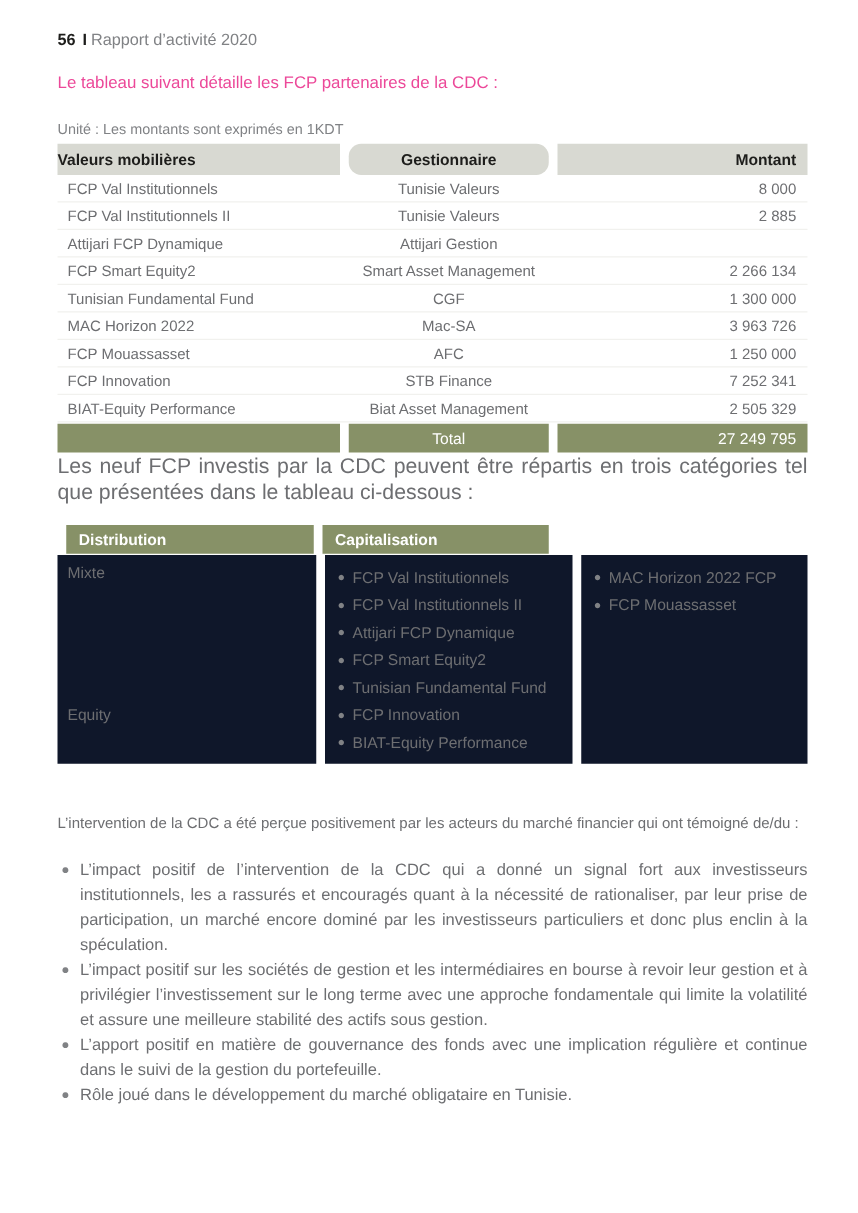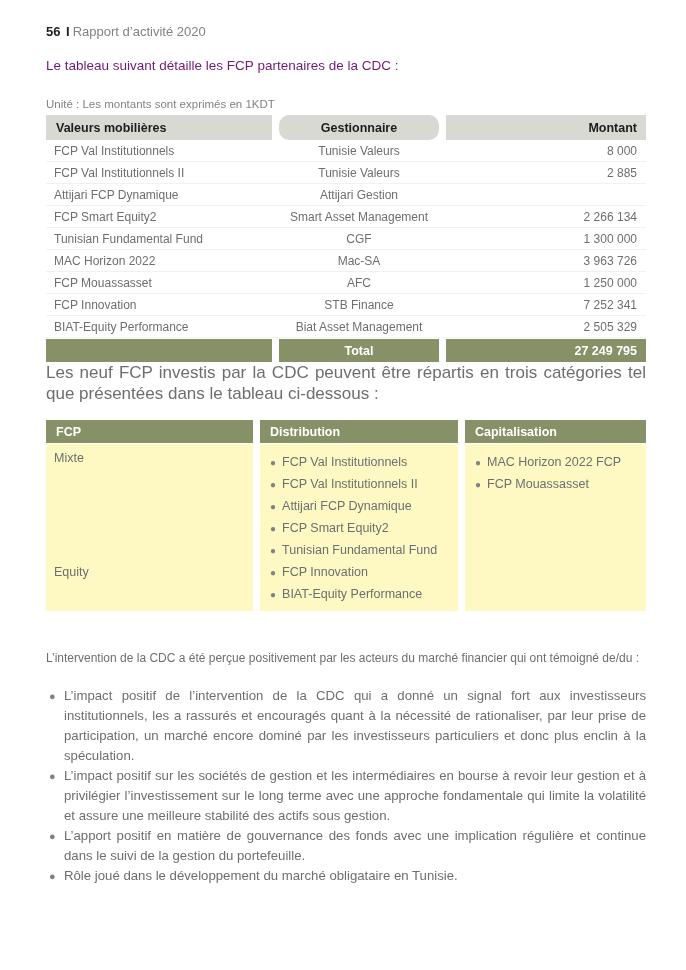--- a/index.html
+++ b/index.html
@@ -11,58 +11,58 @@
     position: relative;
     overflow: hidden;
   }
   .page { padding: 24px 40px 0 46px; }
 
   
   .run-head { font-size: 13px; color: #808285; }
   .run-head .pageno { font-weight: bold; color: #1d1d1b; }
   .run-head .sep { font-weight: bold; color: #1d1d1b; margin: 0 3px 0 2px; }
 
-  .intro { margin-top: 19px; font-size: 13.5px; color: #701a75; }
+  .intro { margin-top: 19px; font-size: 13.5px; color: #ec4899; }
 
   .unit-note { margin-top: 25px; margin-bottom: 5px; font-size: 11.5px; color: #808285; text-align: left; }
 
   
   .t1 { width: 600px; }
   .t-row { display: flex; }
   .t1 .c1 { width: 226px; }
   .t1 .c2 { width: 160px; text-align: center; }
   .t1 .c3 { width: 200px; text-align: right; }
   .gap { width: 7px; flex: 0 0 auto; background: #ffffff; }
 
   .t1-head { height: 25px; align-items: center; font-size: 12.5px; font-weight: bold; color: #1d1d1b; }
   .t1-head > div:not(.gap) { background: #d8d9d2; height: 100%; display: flex; align-items: center; }
-  .t1-head .c1 { padding-left: 10px; }
+  .t1-head .c1 { }
   .t1-head .c2 { justify-content: center; border-radius: 10px; }
   .t1-head .c3 { justify-content: flex-end; padding-right: 9px; }
 
   .t1-body .t-row { height: 22px; align-items: center; font-size: 12px; color: #6d6e71; border-bottom: 1px solid #f1f1ee; }
   .t1-body .c1 { padding-left: 8px; }
   .t1-body .c3 { padding-right: 9px; }
 
-  .t1-total { height: 23px; align-items: center; font-size: 12.5px; font-weight: bold; color: #ffffff; margin-top: 1px; }
+  .t1-total { height: 23px; align-items: center; font-size: 12.5px; font-weight: normal; color: #ffffff; margin-top: 1px; }
   .t1-total > div:not(.gap) { background: #879167; height: 100%; display: flex; align-items: center; }
   .t1-total .c2 { justify-content: center; }
   .t1-total .c3 { justify-content: flex-end; padding-right: 9px; }
 
   .cat-intro { font-size: 17px; line-height: 21px; width: 600px; text-align: justify; }
 
   
   .t2 { width: 600px; margin-top: 16px; }
   .t2 .c1 { width: 207px; }
   .t2 .c2 { width: 198px; }
   .t2 .c3 { width: 181px; }
   .t2-head { height: 23px; align-items: center; font-size: 12.5px; font-weight: bold; color: #ffffff; }
   .t2-head > div:not(.gap) { background: #879167; height: 100%; display: flex; align-items: center; padding-left: 10px; }
   .t2-body { margin-top: 1px; align-items: stretch; }
-  .t2-body > div:not(.gap) { background: #fef9c3; min-height: 160px; position: relative; }
+  .t2-body > div:not(.gap) { background: #0f172a; min-height: 160px; position: relative; }
   .t2-body .cell-pad { padding: 7px 6px 6px 8px; }
   .row-label { font-size: 12.5px; color: #6d6e71; }
   .row-label.equity { position: absolute; top: 121px; left: 8px; }
   .blist-item { display: flex; align-items: center; height: 22px; font-size: 12.5px; color: #6d6e71; }
   .blist-item .dot { color: #808285; font-size: 10px; margin: 0 6px 0 2px; }
 
   
   .closing { margin-top: 37px; font-size: 12px; line-height: 21px; width: 600px; text-align: justify; }
   .bullets { margin-top: 17px; width: 600px; }
   .bullet-row { display: flex; font-size: 13.2px; line-height: 20px; }
@@ -161,21 +161,20 @@
       <div class="c2">Total</div>
       <div class="gap"></div>
       <div class="c3">27 249 795</div>
     </div>
   </div>
 
   <div class="cat-intro">Les neuf FCP investis par la CDC peuvent être répartis en trois catégories tel que présentées dans le tableau ci-dessous :</div>
 
   <div class="t2">
     <div class="t-row t2-head">
-      <div class="c1">FCP</div>
       <div class="gap"></div>
       <div class="c2">Distribution</div>
       <div class="gap"></div>
       <div class="c3">Capitalisation</div>
     </div>
     <div class="t-row t2-body">
       <div class="c1">
         <div class="cell-pad">
           <div class="row-label">Mixte</div>
         </div>

